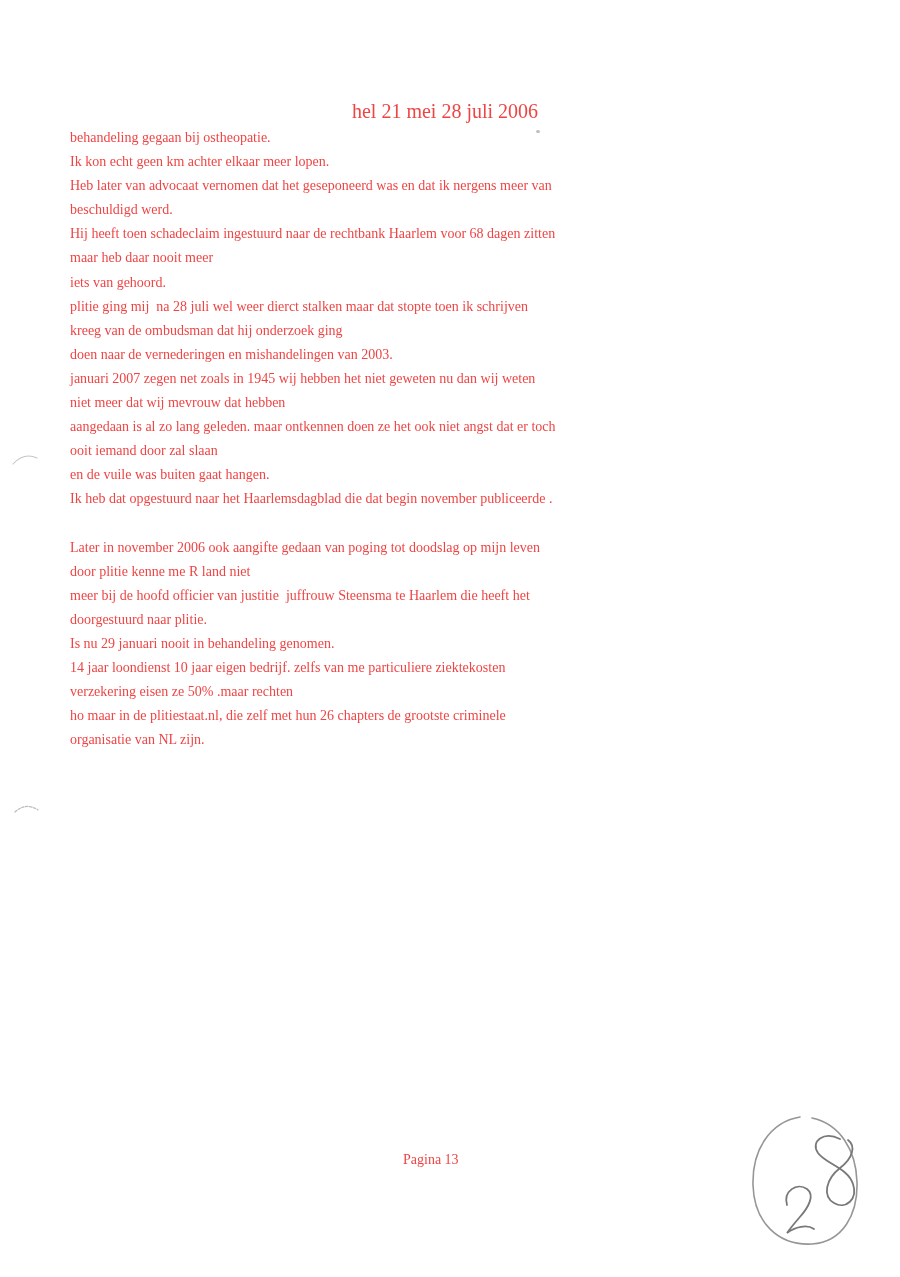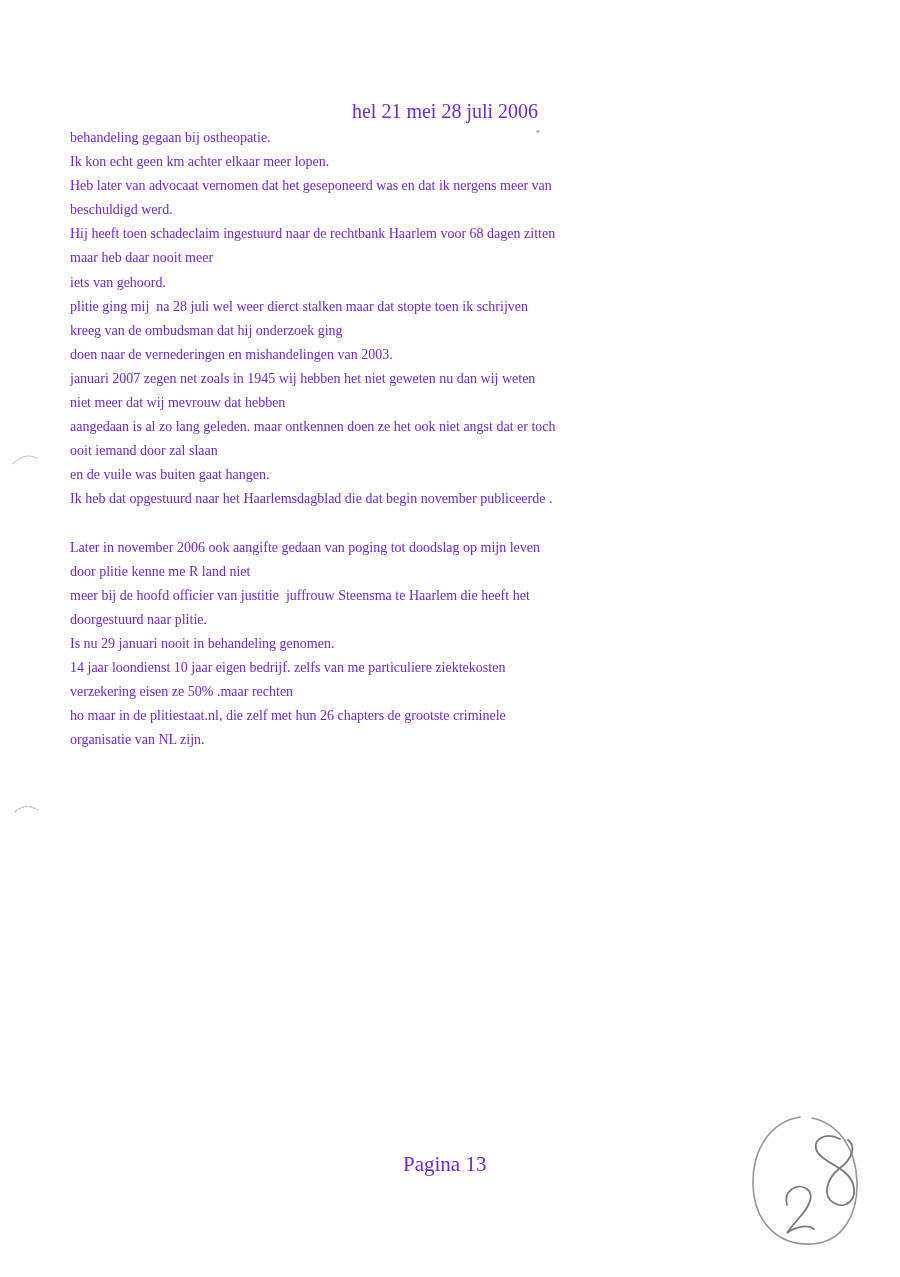--- a/index.html
+++ b/index.html
@@ -2,21 +2,21 @@
 <html><head>
 <meta charset="utf-8">
 <style>
   html, body { margin: 0; padding: 0; background: #ffffff; }
   .page {
     position: relative;
     width: 900px;
     height: 1277px;
     background: #ffffff;
     font-family: "Liberation Serif", serif;
-    color: #6d28d9;
+    color: #ef4444;
     overflow: hidden;
   }
   .doc-title {
     position: absolute;
     top: 100px;
     left: 70px;
     width: 750px;
     text-align: center;
     font-size: 20px;
     white-space: pre;
@@ -28,21 +28,21 @@
     width: 780px;
     font-size: 14px;
     line-height: 24.1px;
     white-space: pre;
   }
   .doc-body .line { height: 24.1px; }
   .doc-footer {
     position: absolute;
     top: 1152px;
     left: 403px;
-    font-size: 21px;
+    font-size: 14px;
     white-space: pre;
   }
   .overlay-svg {
     position: absolute;
     left: 0; top: 0;
     width: 900px; height: 1277px;
     pointer-events: none;
   }
   .dot-artifact {
     position: absolute;

